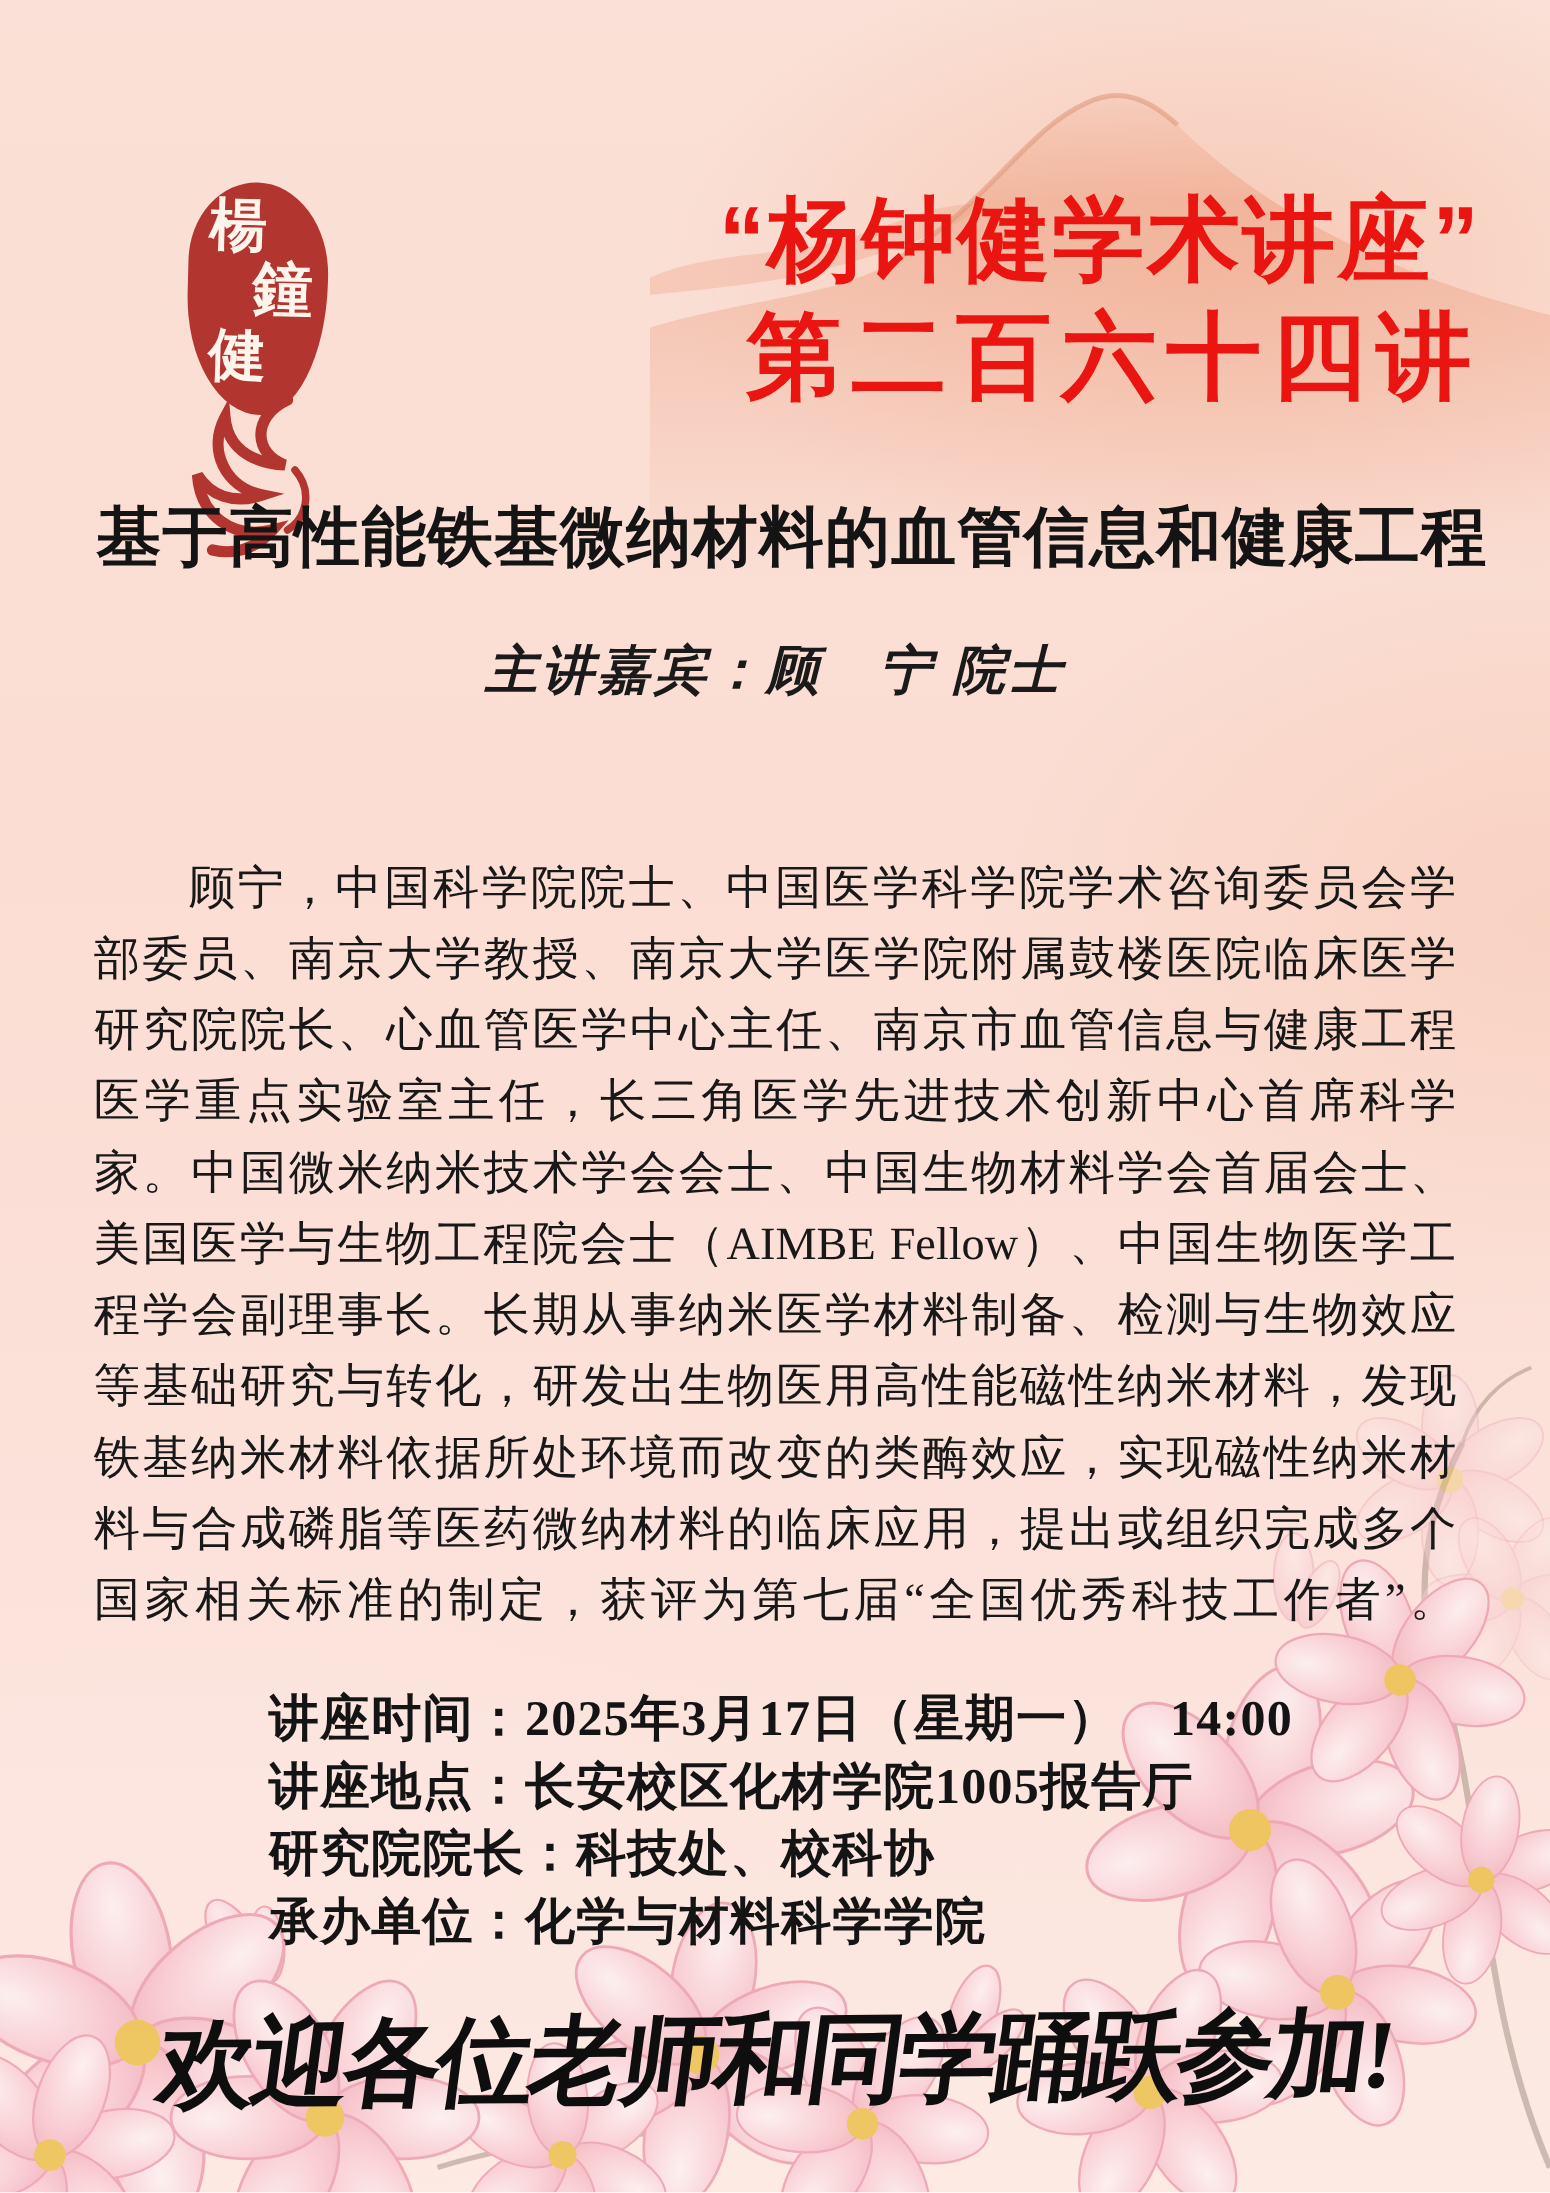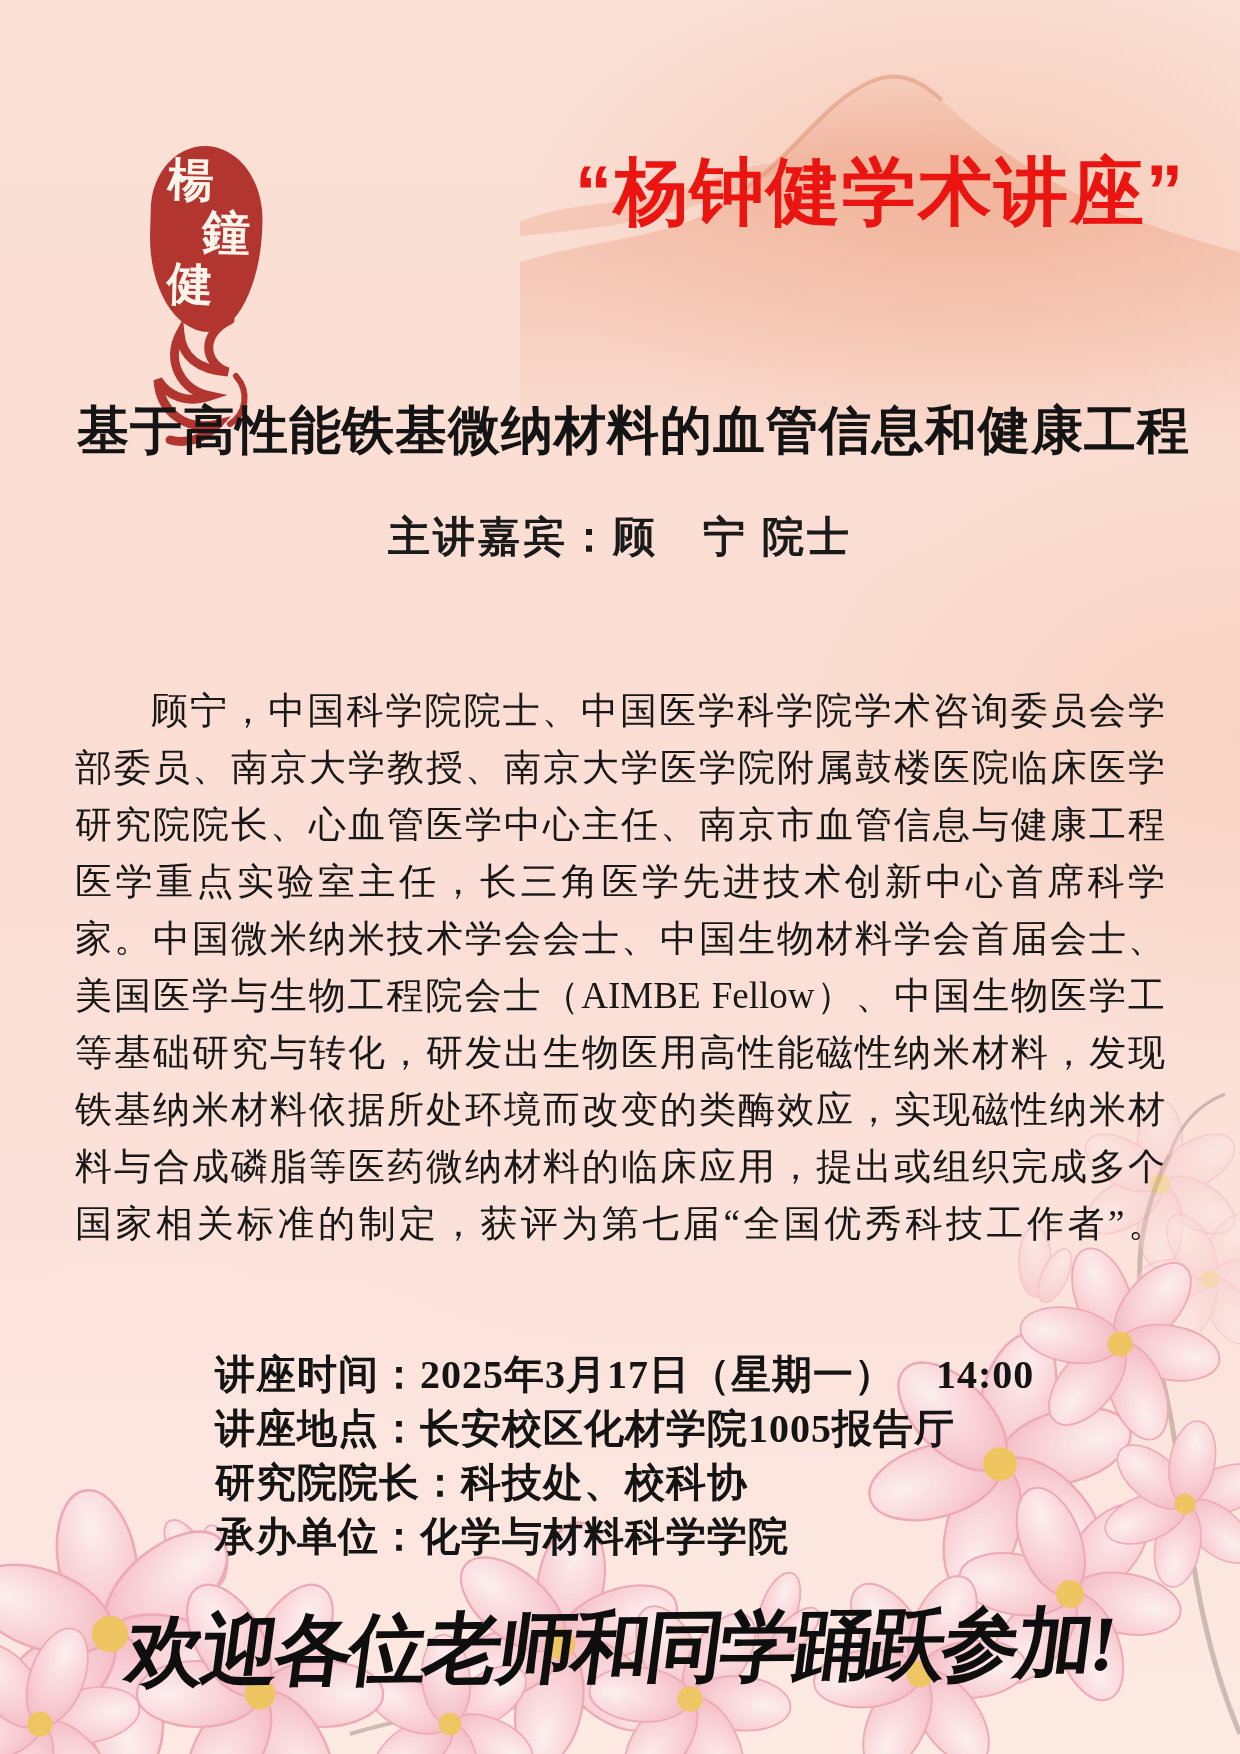--- a/index.html
+++ b/index.html
@@ -31,21 +31,21 @@
   
   .title-block { position:absolute; left:285px; top:146px; width:900px; text-align:right; z-index:6;
     font-family:"Liberation Sans", sans-serif; color:#ea1510; font-weight:900; }
   .title-line1 { font-size:74px; line-height:92px; letter-spacing:2px; white-space:nowrap; }
   .title-line2 { font-size:76px; line-height:96px; letter-spacing:8px; white-space:nowrap; }
 
   
   .talk-title { position:absolute; left:50px; top:398px; width:1140px; text-align:right; z-index:6;
     font-size:52px; line-height:66px; font-weight:900; color:#141414; letter-spacing:1px; white-space:nowrap; }
   .person-line { position:absolute; left:0; width:1240px; text-align:center; z-index:6;
-    font-size:42px; line-height:46px; font-weight:700; color:#1a1a1a; letter-spacing:3px; white-space:nowrap; }
+    font-size:42px; line-height:46px; font-weight:700; color:#1a1a1a; letter-spacing:3px; white-space:nowrap;font-style:italic; }
   .person-line.speaker { top:514px; }
   .person-line.host { top:568px; }
   .person-name { margin-right:14px; }
 
   
   .bio { position:absolute; left:75px; top:682px; width:1090px; z-index:6; color:#181818; }
   .bio-line { height:57px; line-height:57px; font-size:37px; white-space:nowrap;
     text-align:justify; text-align-last:justify; text-justify:inter-character; overflow:hidden; }
   .bio-line.indent { padding-left:76px; }
 
@@ -133,35 +133,37 @@
     <span class="seal-char c1">鐘</span>
     <span class="seal-char c2">健</span>
   </div>
   <svg class="seal-flourish" width="130" height="130" viewBox="0 0 130 130">
     <path d="M78,4 C48,18 52,48 76,56 C46,54 30,40 28,18 C14,44 28,74 58,80 C34,88 16,80 6,64 C8,96 34,116 66,108 C52,124 34,128 18,124" stroke="#b2362f" stroke-width="9" fill="none" stroke-linecap="round"></path>
     <path d="M84,60 C98,76 94,98 78,108" stroke="#b2362f" stroke-width="6" fill="none" stroke-linecap="round"></path>
   </svg>
 
   <div class="title-block">
     <div class="title-line1">“杨钟健学术讲座”</div>
+    <div class="title-line2">第二百六十四讲</div>
   </div>
 
   <div class="talk-title">基于高性能铁基微纳材料的血管信息和健康工程</div>
 
   <div class="person-line speaker">
     <span>主讲嘉宾：</span><span class="person-name">顾　宁</span><span>院士</span>
   </div>
 
   <div class="bio">
     <div class="bio-line indent">顾宁，中国科学院院士、中国医学科学院学术咨询委员会学</div>
     <div class="bio-line">部委员、南京大学教授、南京大学医学院附属鼓楼医院临床医学</div>
     <div class="bio-line">研究院院长、心血管医学中心主任、南京市血管信息与健康工程</div>
     <div class="bio-line">医学重点实验室主任，长三角医学先进技术创新中心首席科学</div>
     <div class="bio-line">家。中国微米纳米技术学会会士、中国生物材料学会首届会士、</div>
     <div class="bio-line">美国医学与生物工程院会士（AIMBE Fellow）、中国生物医学工</div>
+    <div class="bio-line">程学会副理事长。长期从事纳米医学材料制备、检测与生物效应</div>
     <div class="bio-line">等基础研究与转化，研发出生物医用高性能磁性纳米材料，发现</div>
     <div class="bio-line">铁基纳米材料依据所处环境而改变的类酶效应，实现磁性纳米材</div>
     <div class="bio-line">料与合成磷脂等医药微纳材料的临床应用，提出或组织完成多个</div>
     <div class="bio-line">国家相关标准的制定，获评为第七届“全国优秀科技工作者”。</div>
   </div>
 
   <div class="details">
     <div class="detail-line">
       <span>讲座时间：</span><span>2025年3月17日（星期一）　14:00</span>
     </div>

